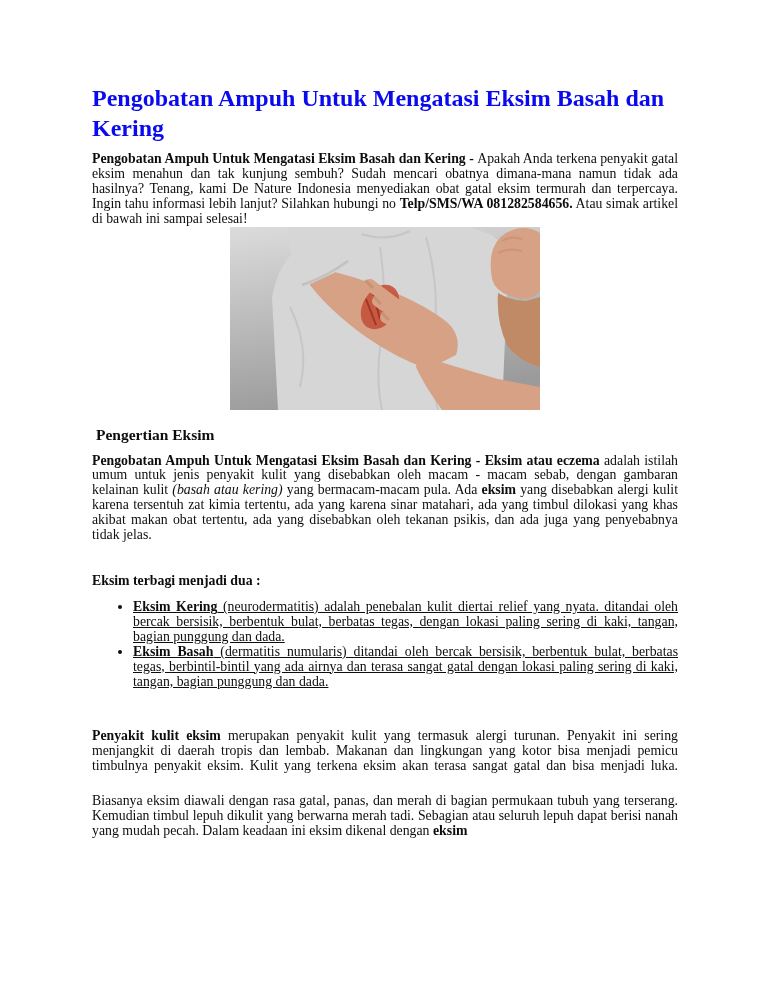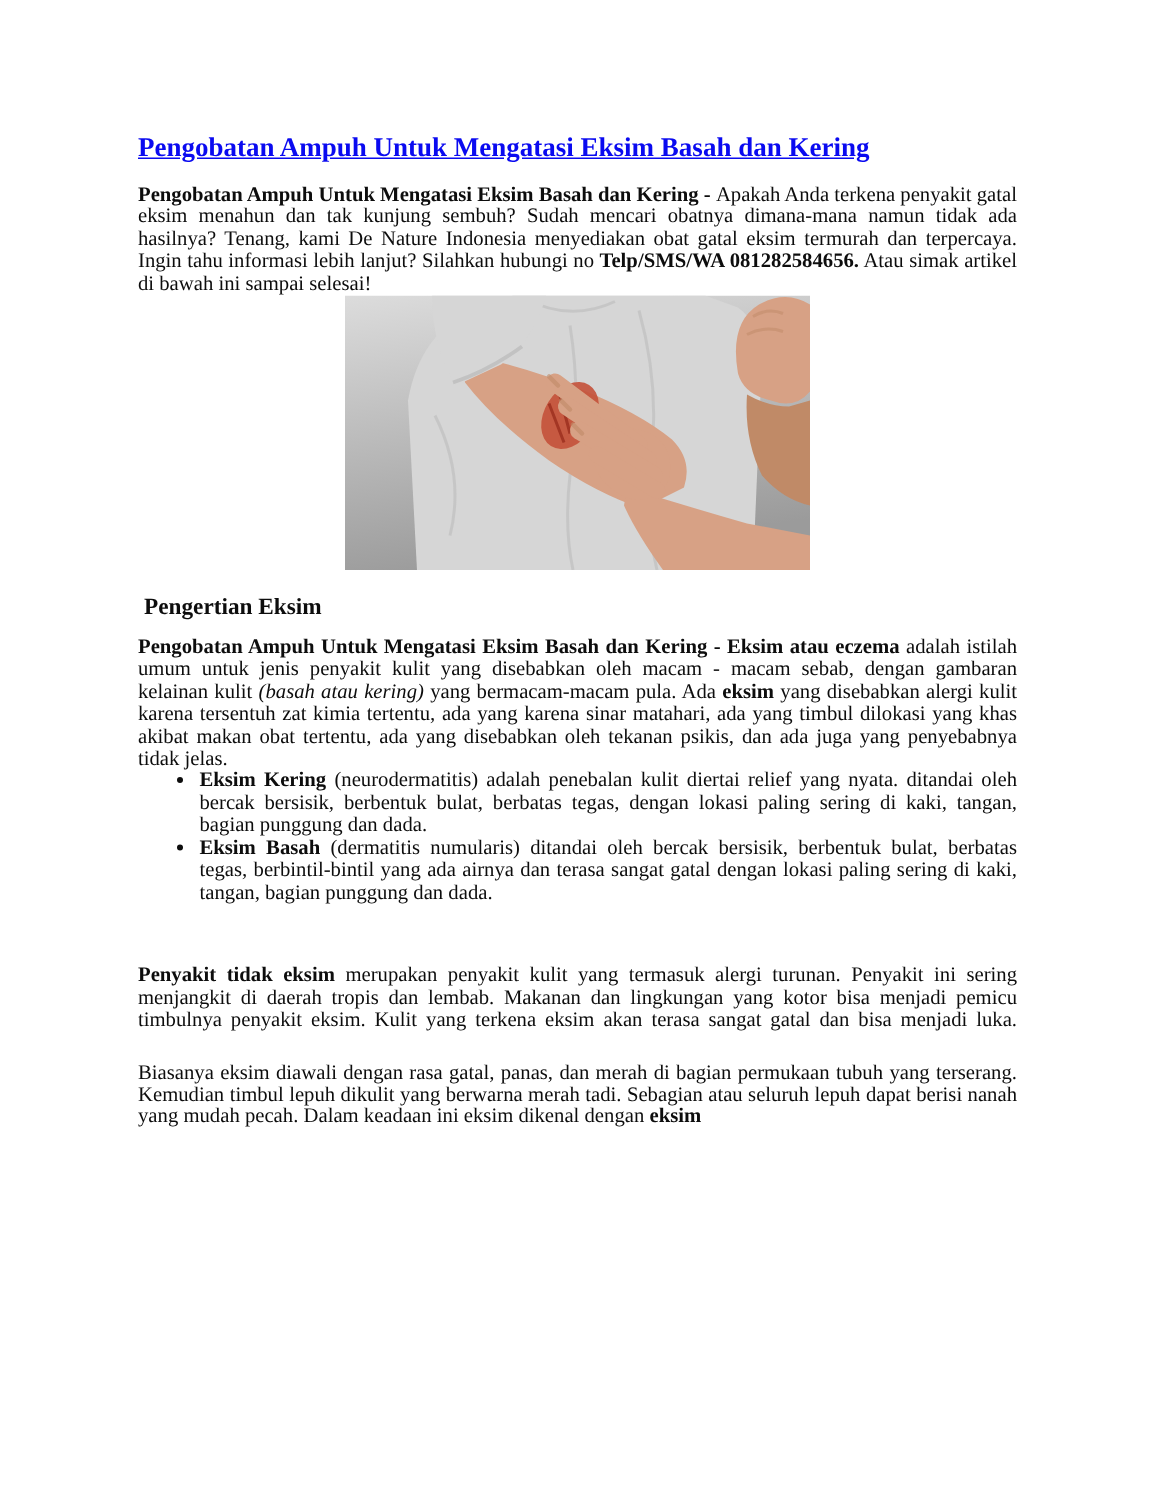--- a/index.html
+++ b/index.html
@@ -16,25 +16,24 @@
     height: 994px;
     box-sizing: border-box;
     padding: 84px 90px 0 92px;
     background: #ffffff;
     font-family: "Liberation Serif", "DejaVu Serif", serif;
     font-size: 13.8px;
     line-height: 14.9px;
     color: #0d0d0d;
   }
   .title {
-    font-size: 18px;
+    font-size: 24px;
     line-height: 29.5px;
     font-weight: bold;
     color: #0a0af0;
-    text-decoration: underline;
     margin: 0 0 9px 0;
   }
   p.body-par {
     margin: 0;
     text-align: justify;
     text-justify: inter-word;
   }
   .figure-wrap {
     width: 310px;
     height: 183px;
@@ -53,20 +52,21 @@
     font-weight: bold;
     margin: 30px 0 12px 0;
   }
   ul.types-list {
     margin: 0;
     padding: 0 0 0 41px;
   }
   ul.types-list li {
     text-align: justify;
     text-justify: inter-word;
+    text-decoration: underline;
   }
   p.hereditary {
     margin-top: 40px;
     text-align-last: justify;
   }
   p.symptoms {
     margin-top: 20px;
   }
   .r-b { font-weight: bold; }
   .r-i { font-style: italic; }
@@ -119,23 +119,24 @@
         <path d="M208,130 L168,106" stroke-width="11" stroke="#d7a185"></path>
         <path d="M142,60 L136,54 M150,76 L144,70 M158,92 L152,86" stroke-width="3" opacity="0.6" stroke="#c08a67"></path>
       </g>
     </svg>
   </div>
 
   <h2 class="section-heading">Pengertian Eksim</h2>
 
   <p class="body-par"><span class="r-b">Pengobatan Ampuh Untuk Mengatasi Eksim Basah dan Kering - Eksim atau eczema</span><span> adalah istilah umum untuk jenis penyakit kulit yang disebabkan oleh macam - macam sebab, dengan gambaran kelainan kulit </span><span class="r-i">(basah atau kering)</span><span> yang bermacam-macam pula. Ada </span><span class="r-b">eksim</span><span> yang disebabkan alergi kulit karena tersentuh zat kimia tertentu, ada yang karena sinar matahari, ada yang timbul dilokasi yang khas akibat makan obat tertentu, ada yang disebabkan oleh tekanan psikis, dan ada juga yang penyebabnya tidak jelas.</span></p>
 
+  <h3 class="list-heading">Eksim terbagi menjadi dua :</h3>
 
   <ul class="types-list">
     <li><span class="r-b">Eksim Kering</span><span> (neurodermatitis) adalah penebalan kulit diertai relief yang nyata. ditandai oleh bercak bersisik, berbentuk bulat, berbatas tegas, dengan lokasi paling sering di kaki, tangan, bagian punggung dan dada.</span></li>
     <li><span class="r-b">Eksim Basah</span><span> (dermatitis numularis) ditandai oleh bercak bersisik, berbentuk bulat, berbatas tegas, berbintil-bintil yang ada airnya dan terasa sangat gatal dengan lokasi paling sering di kaki, tangan, bagian punggung dan dada.</span></li>
   </ul>
 
-  <p class="body-par hereditary"><span class="r-b">Penyakit tidak eksim</span><span> merupakan penyakit kulit yang termasuk alergi turunan. Penyakit ini sering menjangkit di daerah tropis dan lembab. Makanan dan lingkungan yang kotor bisa menjadi pemicu timbulnya penyakit eksim. Kulit yang terkena eksim akan terasa sangat gatal dan bisa menjadi luka.</span></p>
+  <p class="body-par hereditary"><span class="r-b">Penyakit kulit eksim</span><span> merupakan penyakit kulit yang termasuk alergi turunan. Penyakit ini sering menjangkit di daerah tropis dan lembab. Makanan dan lingkungan yang kotor bisa menjadi pemicu timbulnya penyakit eksim. Kulit yang terkena eksim akan terasa sangat gatal dan bisa menjadi luka.</span></p>
 
   <p class="body-par symptoms"><span>Biasanya eksim diawali dengan rasa gatal, panas, dan merah di bagian permukaan tubuh yang terserang. Kemudian timbul lepuh dikulit yang berwarna merah tadi. Sebagian atau seluruh lepuh dapat berisi nanah yang mudah pecah. Dalam keadaan ini eksim dikenal dengan </span><span class="r-b">eksim</span></p>
 
 </div>
 
 </body></html>

